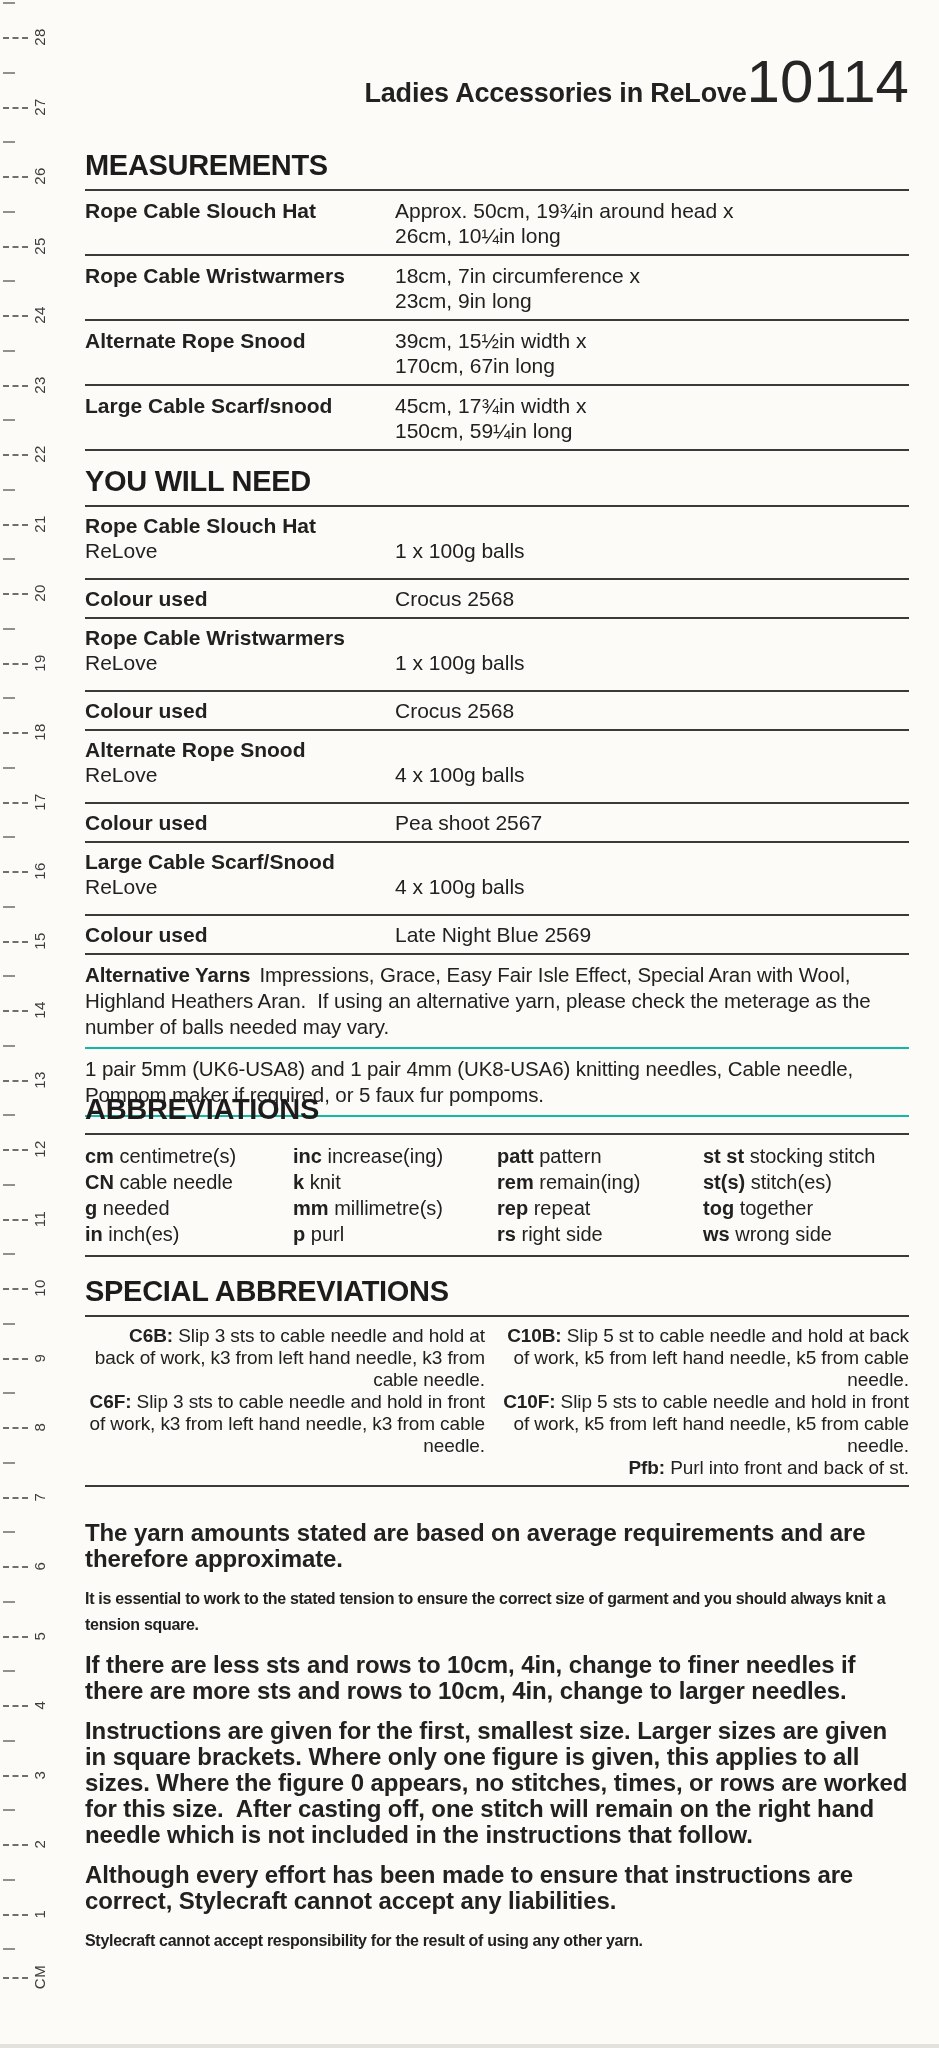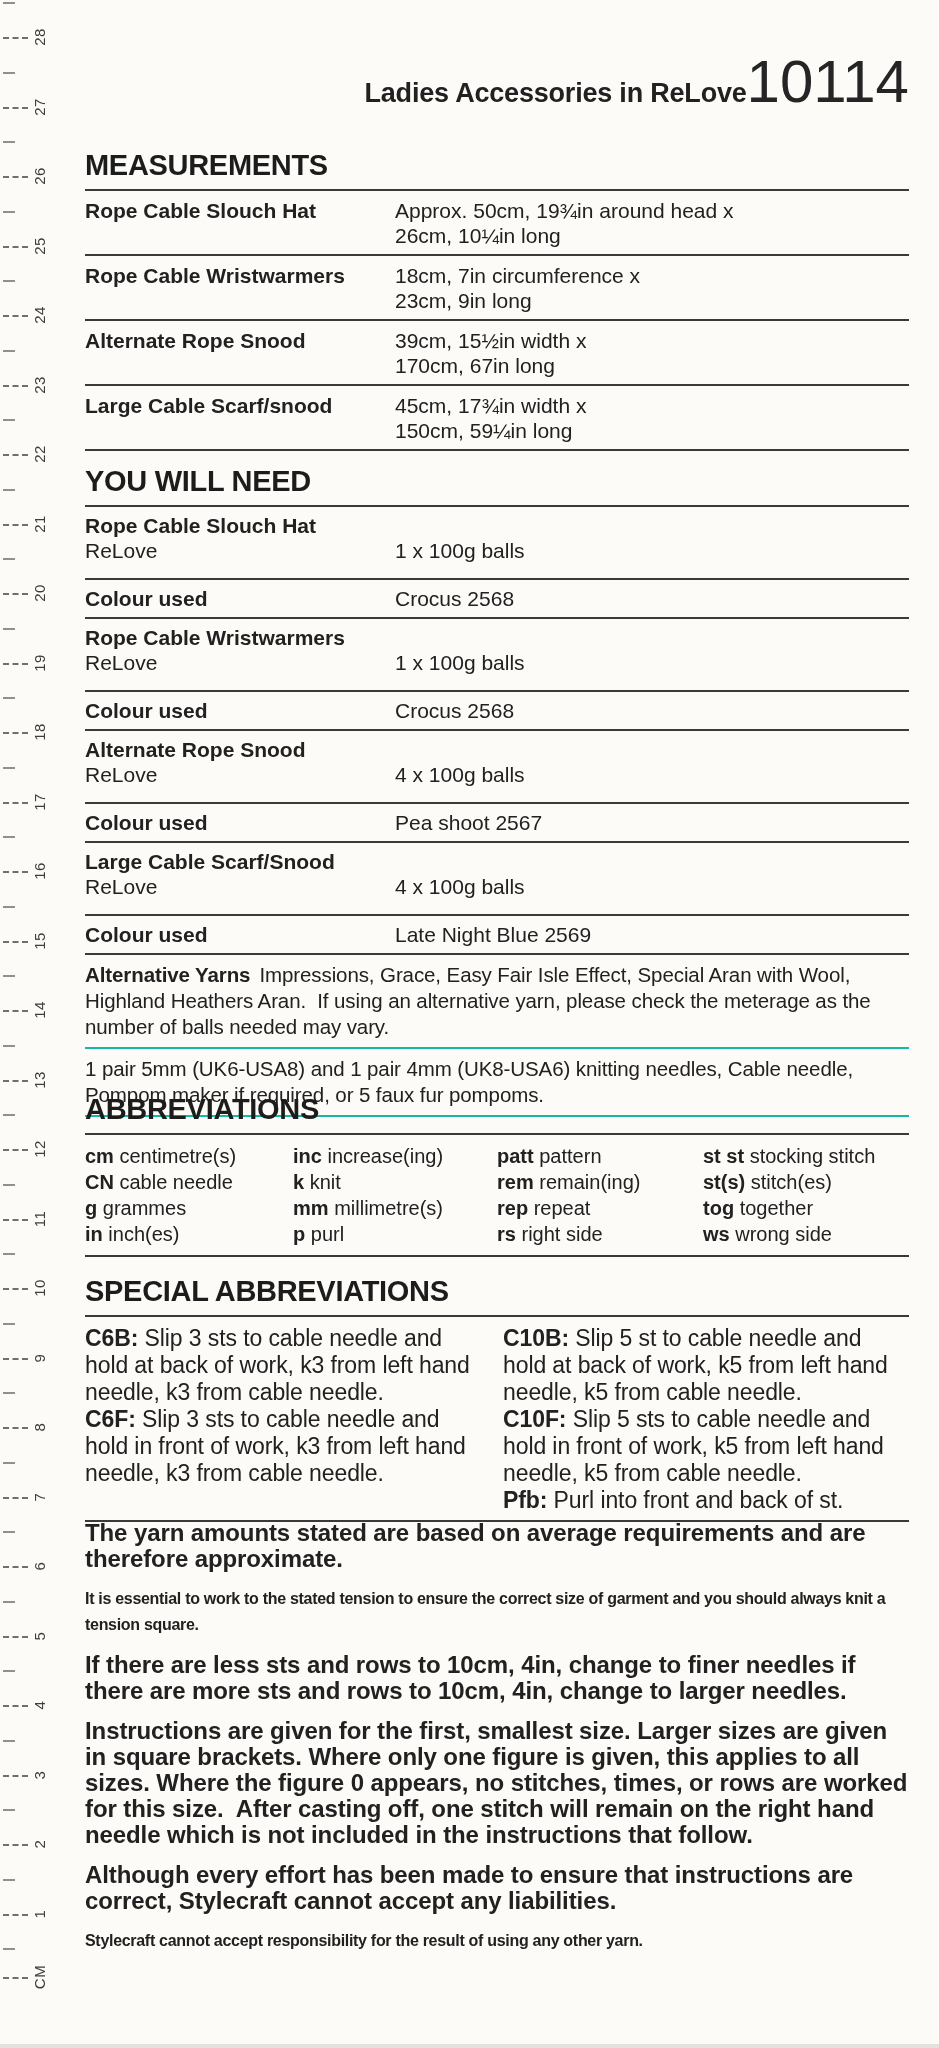--- a/index.html
+++ b/index.html
@@ -42,21 +42,21 @@
   .lead{font-weight:700;margin-right:9px;}
   
   #sec-abbr{top:1094px;}
   .abbr-grid{display:grid;grid-template-columns:208px 204px 206px 1fr;padding:8px 0;border-bottom:2px solid #3a3a3a;}
   .abbr-item{line-height:26px;font-size:20px;}
   
   #sec-special{top:1276px;}
   .spec-cols{display:flex;gap:18px;padding:8px 0 6px;border-bottom:2px solid #3a3a3a;}
   .spec-col{width:400px;}
   .spec-col.right{flex:1;}
-  .spec-item{line-height:27px;font-size:23px;letter-spacing:-.1px;}
+  .spec-item{line-height:22px;font-size:19px;letter-spacing:-.1px;text-align:right;}
   
   #sec-notes{top:1520px;}
   #sec-notes p{margin:0 0 14px;line-height:26px;font-size:24px;letter-spacing:-.1px;white-space:pre-wrap;font-weight:bold;}
   #sec-notes p.bold{font-weight:700;font-size:16px;letter-spacing:-.3px;}
   
   .scan-edge-bottom{position:absolute;left:0;right:0;bottom:0;height:4px;background:#e4e2dc;}
 </style>
 </head>
 <body>
 
@@ -246,21 +246,21 @@
   <div class="tbl-para"><span>1 pair 5mm (UK6-USA8) and 1 pair 4mm (UK8-USA6) knitting needles, Cable needle, Pompom maker if required, or 5 faux fur pompoms.</span></div>
 </div>
 
 <div class="sec" id="sec-abbr">
   <div class="h">ABBREVIATIONS</div>
   <div class="rule"></div>
   <div class="abbr-grid">
     <div class="abbr-col">
       <div class="abbr-item"><b>cm</b> <span>centimetre(s)</span></div>
       <div class="abbr-item"><b>CN</b> <span>cable needle</span></div>
-      <div class="abbr-item"><b>g</b> <span>grammes</span></div>
+      <div class="abbr-item"><b>g</b> <span>needed</span></div>
       <div class="abbr-item"><b>in</b> <span>inch(es)</span></div>
     </div>
     <div class="abbr-col">
       <div class="abbr-item"><b>inc</b> <span>increase(ing)</span></div>
       <div class="abbr-item"><b>k</b> <span>knit</span></div>
       <div class="abbr-item"><b>mm</b> <span>millimetre(s)</span></div>
       <div class="abbr-item"><b>p</b> <span>purl</span></div>
     </div>
     <div class="abbr-col">
       <div class="abbr-item"><b>patt</b> <span>pattern</span></div>

